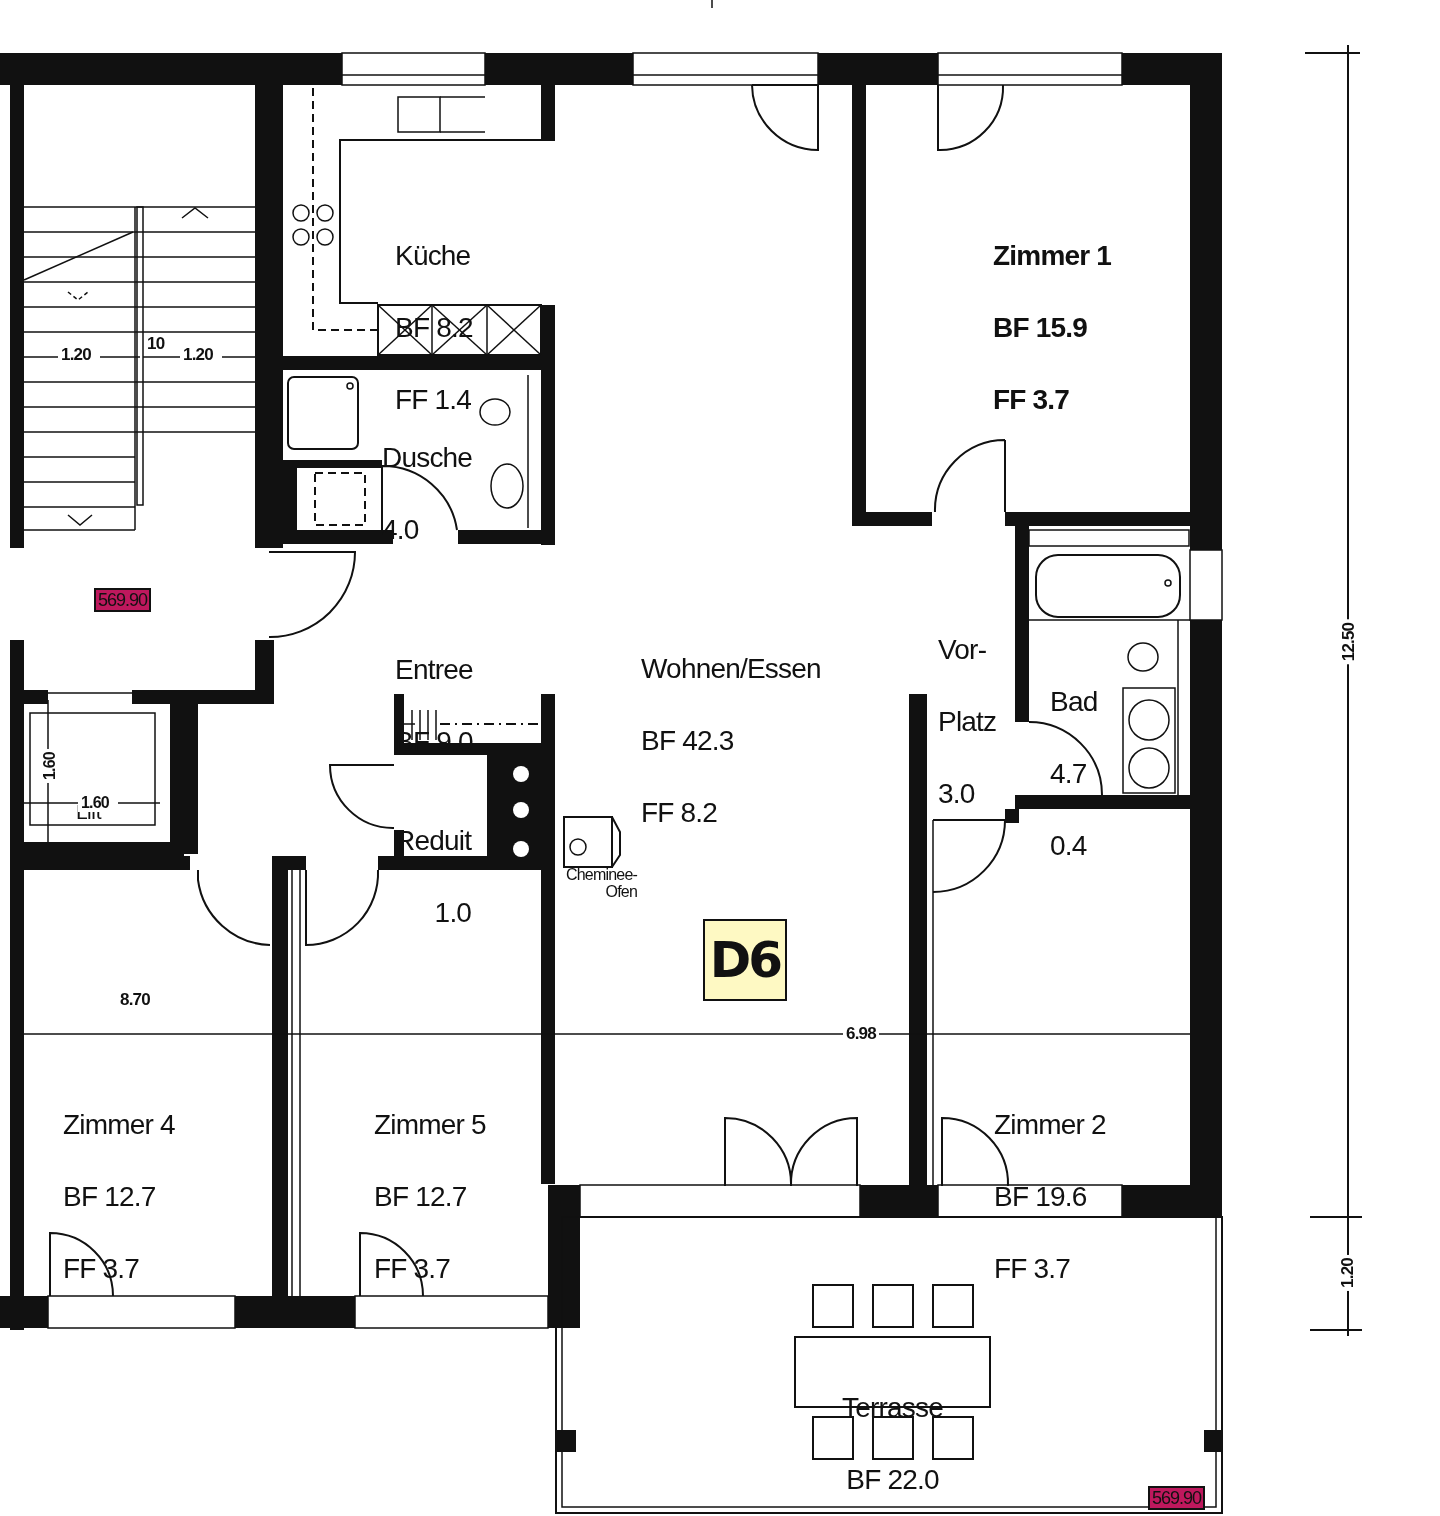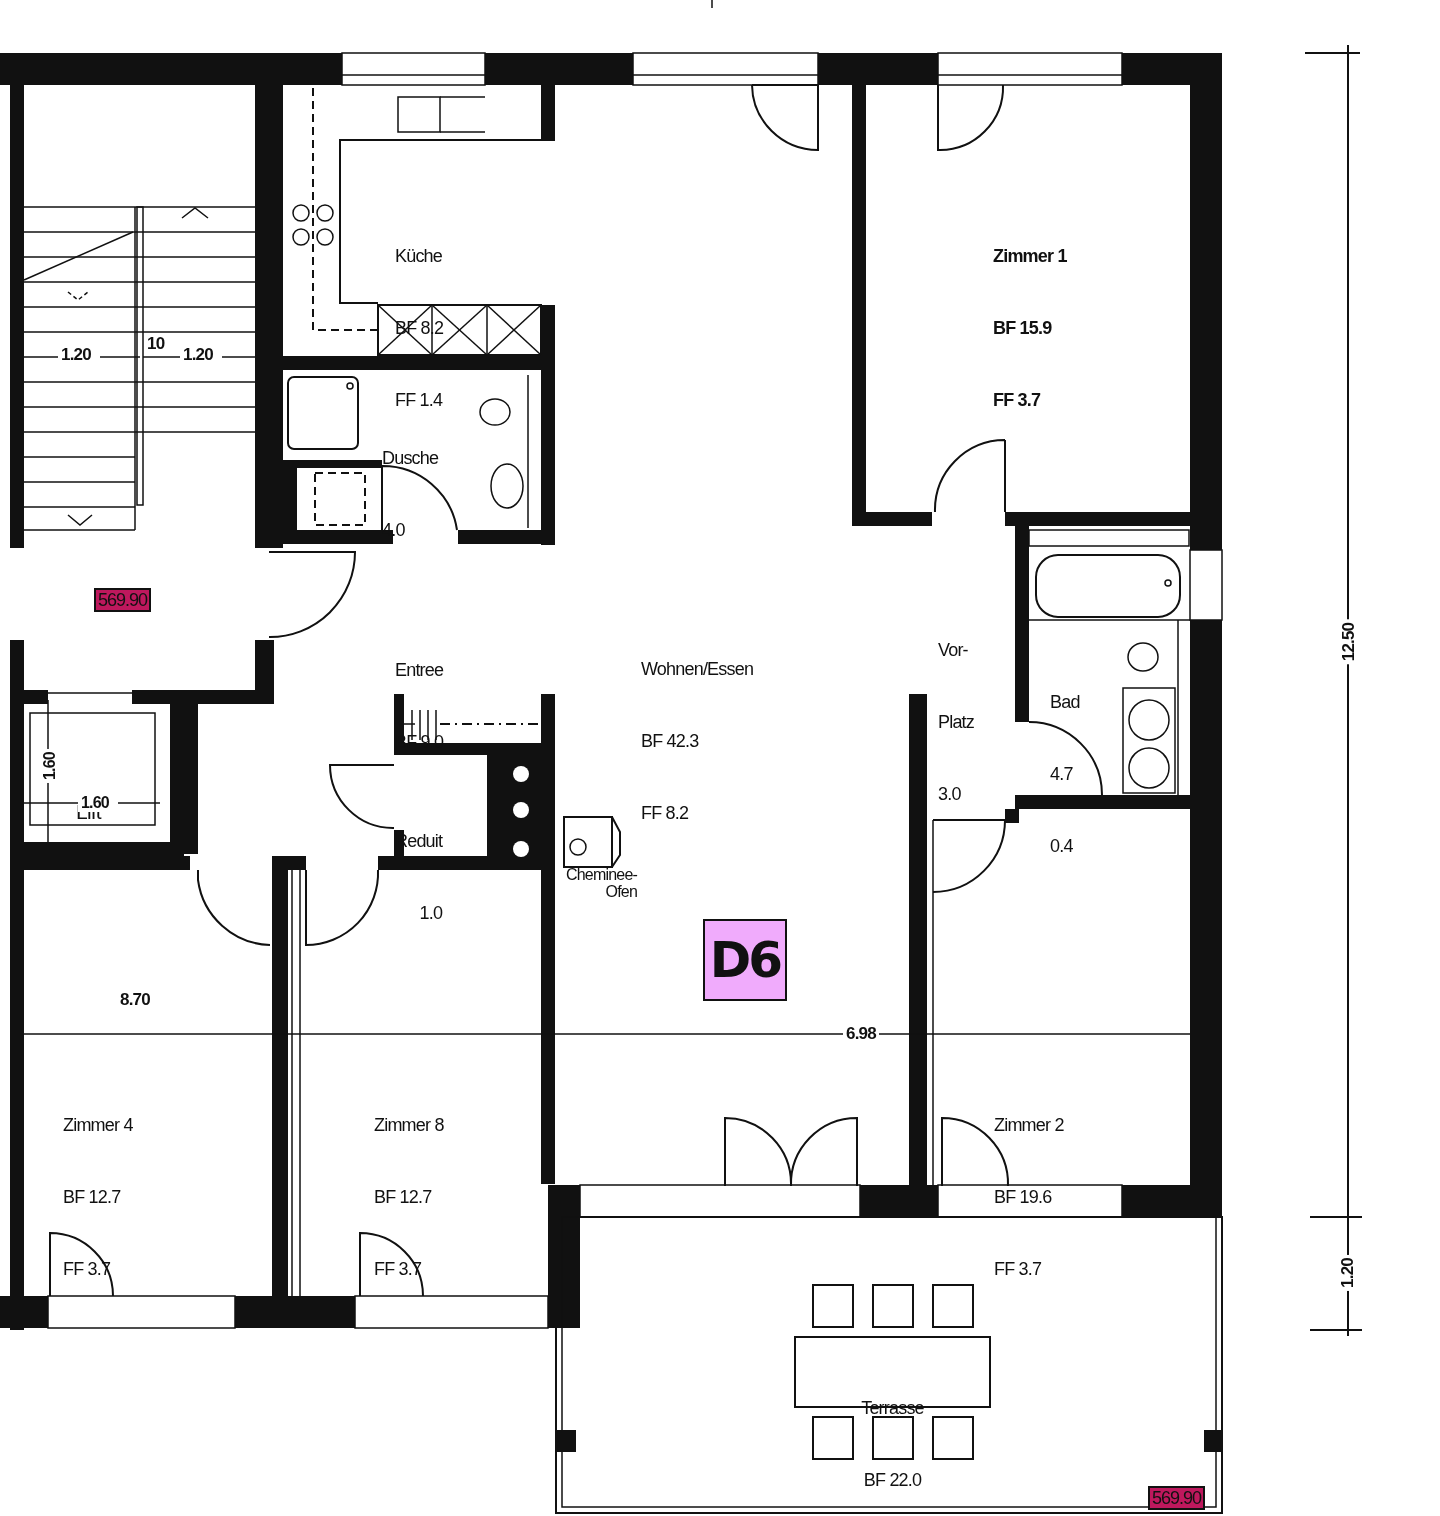--- a/index.html
+++ b/index.html
@@ -3,25 +3,25 @@
 <meta charset="utf-8">
 <style>
   html, body { margin: 0; padding: 0; background: #ffffff; }
   body { width: 1440px; height: 1516px; position: relative; overflow: hidden; font-family: "Liberation Sans", sans-serif; color: #111; }
   svg { position: absolute; left: 0; top: 0; }
   .wall { fill: #111111; }
   .thin { fill: none; stroke: #111; stroke-width: 2; }
   .thin1 { fill: none; stroke: #111; stroke-width: 1.5; }
   .dash { fill: none; stroke: #111; stroke-width: 2; stroke-dasharray: 8 5; }
   .dashdot { fill: none; stroke: #111; stroke-width: 2; stroke-dasharray: 10 5 2 5; }
-  .lbl { position: absolute; font-size: 18px; line-height: 24px; letter-spacing: -0.8px; white-space: pre; }
+  .lbl { position: absolute; font-size: 28px; line-height: 24px; letter-spacing: -0.8px; white-space: pre; }
   .lbl span { display: block; }
   .dim { position: absolute; font-size: 17px; font-weight: bold; letter-spacing: -0.8px; background: #fff; padding: 0 3px; line-height: 18px; }
   .box-lbl { position: absolute; font-size: 18px; letter-spacing: -1px; border: 2px solid #111; padding: 0 2px; line-height: 20px; background: #be185d; }
-  .unit-badge { position: absolute; left: 703px; top: 919px; width: 80px; height: 78px; border: 2px solid #111; display: flex; align-items: center; justify-content: center; font-size: 50px; font-weight: bold; font-family: "DejaVu Sans", sans-serif; letter-spacing: -3px; background: #f0abfc; }
+  .unit-badge { position: absolute; left: 703px; top: 919px; width: 80px; height: 78px; border: 2px solid #111; display: flex; align-items: center; justify-content: center; font-size: 50px; font-weight: bold; font-family: "DejaVu Sans", sans-serif; letter-spacing: -3px; background: #fef9c3; }
   .small-lbl { position: absolute; font-size: 16px; line-height: 17px; letter-spacing: -0.8px; text-align: right; }
   .vdim { position: absolute; font-size: 17px; font-weight: bold; transform: rotate(-90deg); transform-origin: center; background: #fff; padding: 0 3px; letter-spacing: -0.8px; }
 </style>
 </head>
 <body>
 
 <svg width="1440" height="1516" viewBox="0 0 1440 1516">
 
   <g>
     <rect class="wall" x="0" y="53" width="342" height="32"></rect>
@@ -289,21 +289,21 @@
 <div class="lbl" style="left:395px;top:781px;text-align:right;">
   <span>Reduit</span>
   <span>1.0</span>
 </div>
 <div class="lbl" style="left:63px;top:1065px;">
   <span>Zimmer 4</span>
   <span>BF 12.7</span>
   <span>FF 3.7</span>
 </div>
 <div class="lbl" style="left:374px;top:1065px;">
-  <span>Zimmer 8</span>
+  <span>Zimmer 5</span>
   <span>BF 12.7</span>
   <span>FF 3.7</span>
 </div>
 <div class="lbl" style="left:994px;top:1065px;">
   <span>Zimmer 2</span>
   <span>BF 19.6</span>
   <span>FF 3.7</span>
 </div>
 <div class="lbl" style="left:795px;top:1348px;width:195px;text-align:center;">
   <span>Terrasse</span>

